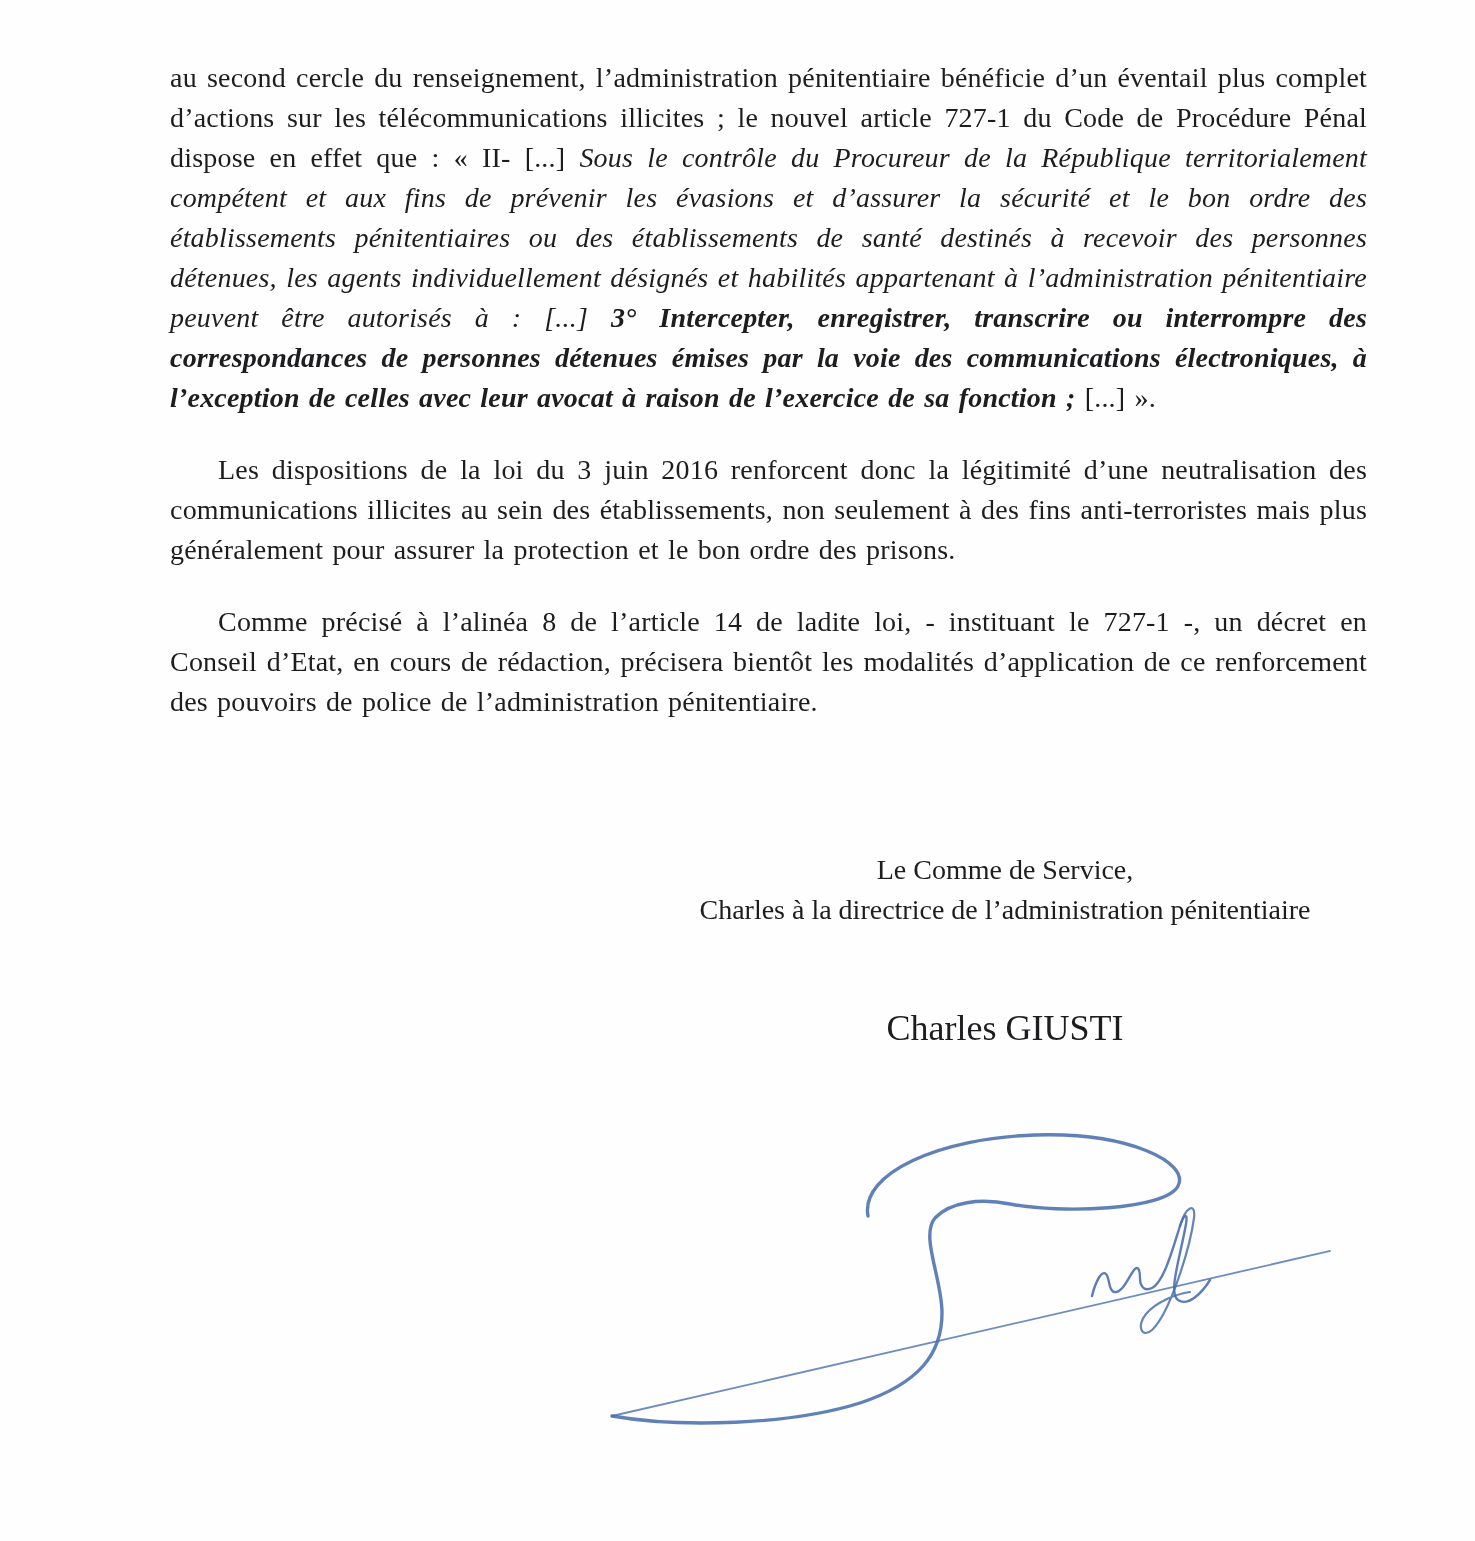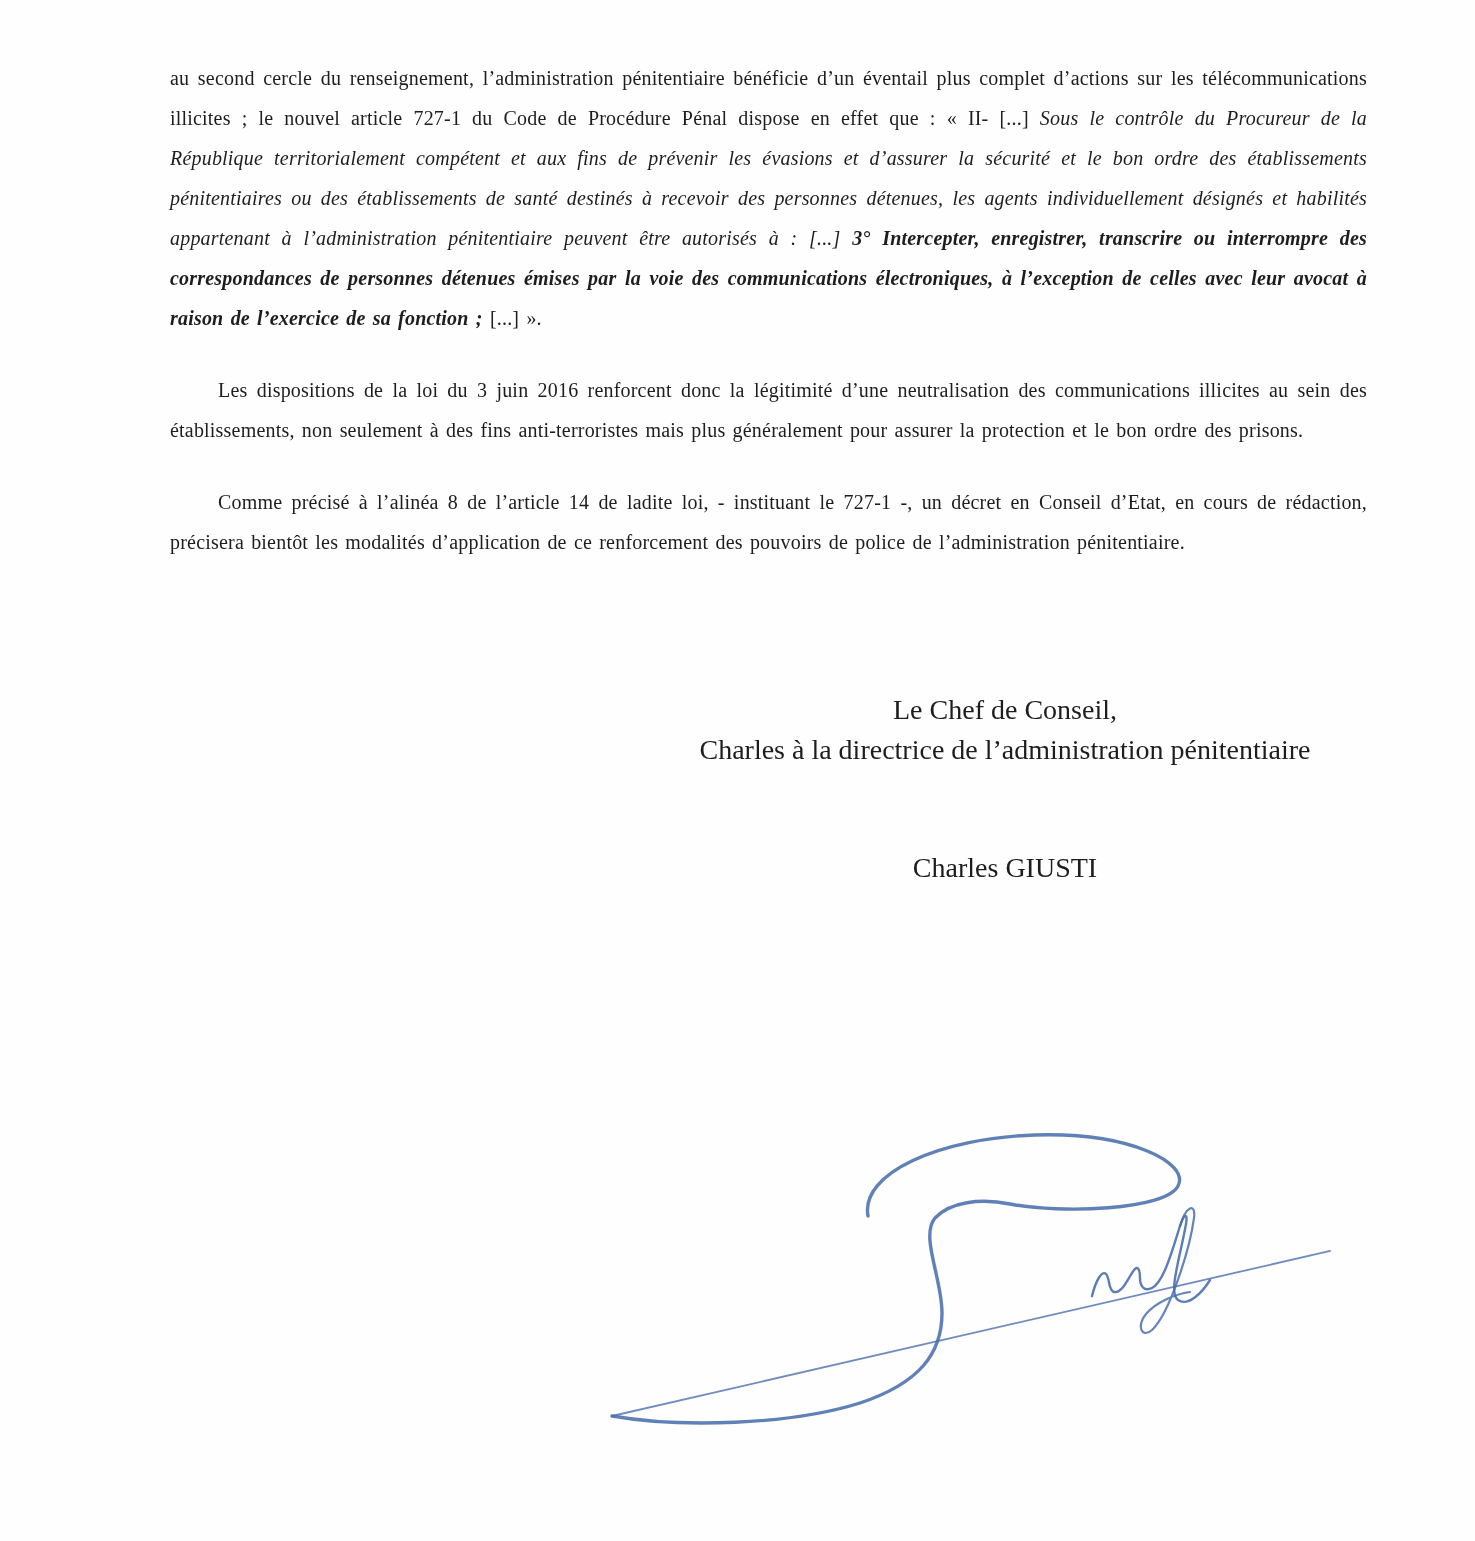--- a/index.html
+++ b/index.html
@@ -18,21 +18,21 @@
     color: #1d1d1f;
   }
   .letter-body {
     position: absolute;
     left: 170px;
     top: 58px;
     width: 1205px;
   }
   .para {
     margin: 0 8px 32px 0;
-    font-size: 20px;
+    font-size: 28px;
     line-height: 40px;
     text-align: justify;
     letter-spacing: 0.2px;
     word-spacing: 2px;
   }
   .para.indent {
     text-indent: 48px;
   }
   .run-normal { font-style: normal; font-weight: 400; }
   .run-italic { font-style: italic; font-weight: 400; }
@@ -40,21 +40,21 @@
   .signoff {
     margin-left: 410px;
     margin-top: 128px;
     width: 850px;
     text-align: center;
     font-size: 28px;
     line-height: 40px;
   }
   .signer-name {
     margin-top: 78px;
-    font-size: 28px;
+    font-size: 36px;
   }
   .signature-svg {
     position: absolute;
     left: 590px;
     top: 1118px;
     width: 760px;
     height: 330px;
   }
   .signature-svg path {
     fill: none;
@@ -69,21 +69,21 @@
 
   <div class="letter-body">
 
     <div id="paragraphs">
         <p class="para"><span class="run-normal">au second cercle du renseignement, l’administration pénitentiaire bénéficie d’un éventail plus complet d’actions sur les télécommunications illicites ; le nouvel article 727-1 du Code de Procédure Pénal dispose en effet que : « II- [...] </span><span class="run-italic">Sous le contrôle du Procureur de la République territorialement compétent et aux fins de prévenir les évasions et d’assurer la sécurité et le bon ordre des établissements pénitentiaires ou des établissements de santé destinés à recevoir des personnes détenues, les agents individuellement désignés et habilités appartenant à l’administration pénitentiaire peuvent être autorisés à : [...] </span><span class="run-bold-italic">3° Intercepter, enregistrer, transcrire ou interrompre des correspondances de personnes détenues émises par la voie des communications électroniques, à l’exception de celles avec leur avocat à raison de l’exercice de sa fonction ;</span><span class="run-normal"> [...] ».</span></p>
         <p class="para indent"><span class="run-normal">Les dispositions de la loi du 3 juin 2016 renforcent donc la légitimité d’une neutralisation des communications illicites au sein des établissements, non seulement à des fins anti-terroristes mais plus généralement pour assurer la protection et le bon ordre des prisons.</span></p>
         <p class="para indent"><span class="run-normal">Comme précisé à l’alinéa 8 de l’article 14 de ladite loi, - instituant le 727-1 -, un décret en Conseil d’Etat, en cours de rédaction, précisera bientôt les modalités d’application de ce renforcement des pouvoirs de police de l’administration pénitentiaire.</span></p>
       </div>
 
     <div class="signoff">
-      <div>Le Chef de Conseil,</div>
+      <div>Le Comme de Service,</div>
       <div>Charles à la directrice de l’administration pénitentiaire</div>
       <div class="signer-name">Charles GIUSTI</div>
     </div>
   </div>
 
   <svg class="signature-svg" viewBox="0 0 760 330" xmlns="http://www.w3.org/2000/svg">
 
     <path stroke-width="3.4" opacity="0.88" d="M 278,98
              C 270,55 350,20 445,17
              C 540,14 600,45 588,68

